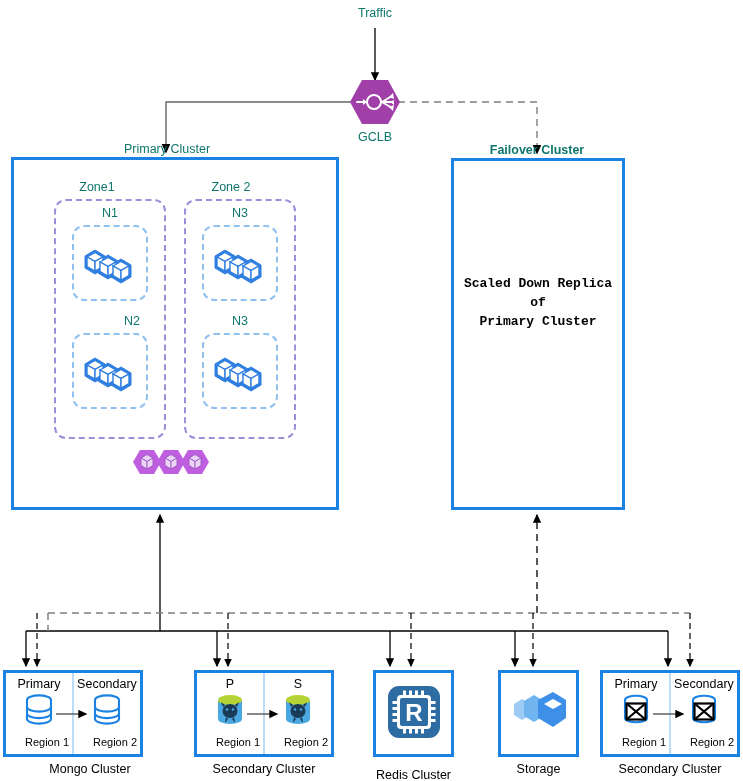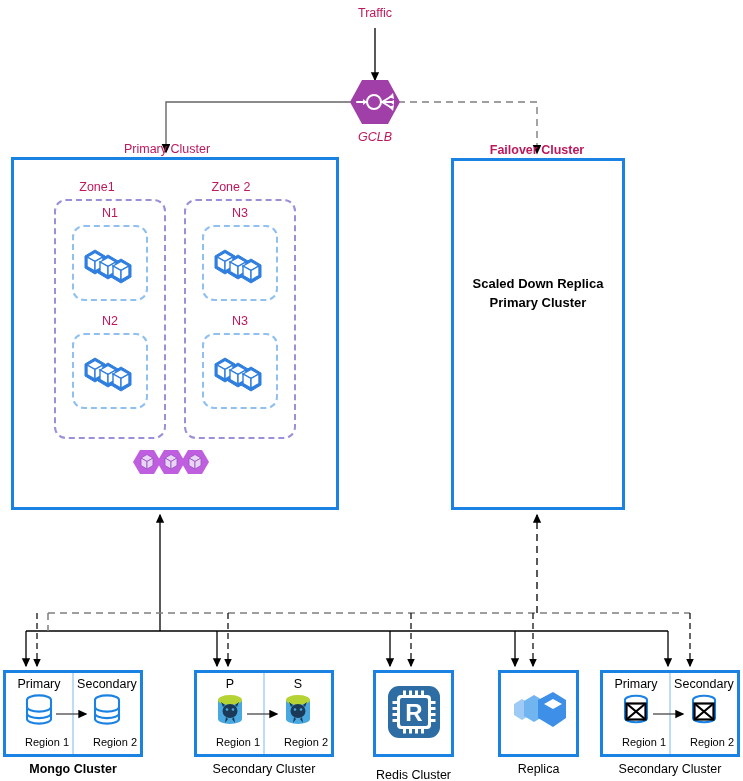--- a/index.html
+++ b/index.html
@@ -17,21 +17,21 @@
     width: 743px;
     height: 781px;
     background: #ffffff;
     overflow: hidden;
   }
   
   .lbl {
     position: absolute;
     font-size: 12.5px;
     line-height: 1.15;
-    color: #be185d;
+    color: #0f766e;
     white-space: nowrap;
     text-align: center;
   }
   .svg-layer {
     position: absolute;
     left: 0; top: 0;
     width: 743px;
     height: 781px;
     pointer-events: none;
   }
@@ -156,21 +156,21 @@
         <line x1="33" y1="24" x2="44" y2="24"></line>
         <line x1="33" y1="24" x2="43" y2="30"></line>
       </g>
       <g fill="#ffffff" stroke="none">
         <polygon points="44,15 45,21 40,19"></polygon>
         <polygon points="45,22 45,27 41,24"></polygon>
         <polygon points="40,29 45,27 44,33"></polygon>
       </g>
     </svg>
   </div>
-  <div class="lbl" style="left:352px; top:130px; width:46px;font-style:italic;">GCLB</div>
+  <div class="lbl" style="left:352px; top:130px; width:46px;">GCLB</div>
 
   <div class="lbl" style="left:112px; top:142px; width:110px;">Primary Cluster</div>
 
   <div class="cluster-box" style="left:11px; top:157px; width:328px; height:353px;">
 
     <div class="lbl" style="left:48px; top:20px; width:70px;">Zone1</div>
     <div class="zone-box" style="left:40px; top:39px; width:112px; height:240px;"></div>
 
     <div class="lbl" style="left:66px; top:46px; width:60px;">N1</div>
     <div class="node-box" style="left:58px; top:65px; width:76px; height:76px;">
@@ -187,21 +187,21 @@
           <polygon points="19,22 27,17.5 35,22 27,26.5"></polygon>
           <polygon points="19,22 27,26.5 27,36 19,31.5"></polygon>
           <polygon points="35,22 35,31.5 27,36 27,26.5"></polygon>
           <polygon points="32,26 40,21.5 48,26 40,30.5"></polygon>
           <polygon points="32,26 40,30.5 40,40 32,35.5"></polygon>
           <polygon points="48,26 48,35.5 40,40 40,30.5"></polygon>
         </g>
       </svg>
     </div>
 
-    <div class="lbl" style="left:66px; top:154px; width:60px;">N2</div>
+    <div class="lbl" style="left:66px; top:154px; width:60px;text-align:right;">N2</div>
     <div class="node-box" style="left:58px; top:173px; width:76px; height:76px;">
       <svg class="icon-center" width="58" height="46" viewBox="0 0 58 46">
         <g fill="#2f7fe0" stroke="#2f7fe0" stroke-width="1">
           <polygon points="4,16 14,10 24,16 24,28 14,34 4,28"></polygon>
           <polygon points="17,21 27,15 37,21 37,33 27,39 17,33"></polygon>
           <polygon points="30,25 40,19 50,25 50,37 40,43 30,37"></polygon>
         </g>
         <g fill="#ffffff" stroke="#2f7fe0" stroke-width="1.4">
           <polygon points="6,17 14,12.5 22,17 14,21.5"></polygon>
           <polygon points="6,17 14,21.5 14,31 6,26.5"></polygon>
@@ -280,24 +280,25 @@
           <polygon points="56,10 62,6.5 68,10 62,13.5"></polygon>
           <polygon points="56,10 62,13.5 62,21 56,17.5"></polygon>
           <polygon points="68,10 68,17.5 62,21 62,13.5"></polygon>
         </g>
       </svg>
     </div>
   </div>
 
   <div class="lbl" style="left:483px; top:143px; width:108px;font-weight:bold;">Failover Cluster</div>
 
-  <div class="cluster-box" style="left:451px; top:158px; width:174px; height:352px;">
+  <div class="cluster-box" style="left:451px; top:158px; width:174px; height:352px;font-family:Liberation Mono, monospace;">
     <div style="position:absolute; left:0; right:0; top:114px; text-align:center;
                 font-size:13px; font-weight:bold; line-height:1.45;">
       <div>Scaled Down Replica</div>
+      <div>of</div>
       <div>Primary Cluster</div>
     </div>
   </div>
 
   <div class="db-box" style="left:3px; top:670px; width:140px; height:87px;">
     <div class="db-cell split">
       <div class="db-cell-top">Primary</div>
       <div class="db-icon-wrap" style="margin-top:-2px;">
         <svg width="36" height="34" viewBox="0 0 36 34">
           <g fill="#ffffff" stroke="#1a82e2" stroke-width="2.1">
@@ -326,21 +327,21 @@
     </div>
     <svg style="position:absolute; left:0; top:0; width:140px; height:87px; pointer-events:none;" viewBox="0 0 140 87">
       <defs>
         <marker id="arrMongo" markerWidth="9" markerHeight="9" refX="5.5" refY="3" orient="auto">
           <path d="M0,0 L6.5,3 L0,6 z" fill="#000000"></path>
         </marker>
       </defs>
       <line x1="50" y1="41" x2="80" y2="41" stroke="#555555" stroke-width="1.4" marker-end="url(#arrMongo)"></line>
     </svg>
   </div>
-  <div class="db-caption" style="left:3px; top:762px; width:140px;font-weight:bold;">Mongo Cluster</div>
+  <div class="db-caption" style="left:20px; top:762px; width:140px;">Mongo Cluster</div>
 
   <div class="db-box" style="left:194px; top:670px; width:140px; height:87px;">
     <div class="db-cell split">
       <div class="db-cell-top">P</div>
       <div class="db-icon-wrap" style="margin-top:-2px;">
         <svg width="36" height="36" viewBox="0 0 36 36">
           <path d="M6,8 L6,27 A12,5 0 0 0 30,27 L30,8 z" fill="#4aa8e0"></path>
           <ellipse cx="18" cy="8" rx="12" ry="5" fill="#b5d334"></ellipse>
           <g fill="#1b3a57">
             <ellipse cx="18" cy="19" rx="7.5" ry="7"></ellipse>
@@ -432,21 +433,21 @@
             <polygon points="14,13 24,7 34,13 34,28 24,34 14,28"></polygon>
           </g>
           <g fill="#3d8fe8">
             <polygon points="28,12 43,4 56,12 56,30 43,39 28,30"></polygon>
           </g>
           <polygon points="34,16 43,11 52,16 43,21" fill="#ffffff"></polygon>
         </svg>
       </div>
     </div>
   </div>
-  <div class="db-caption" style="left:488px; top:762px; width:101px;">Replica</div>
+  <div class="db-caption" style="left:488px; top:762px; width:101px;">Storage</div>
 
   <div class="db-box" style="left:600px; top:670px; width:140px; height:87px;">
     <div class="db-cell split">
       <div class="db-cell-top">Primary</div>
       <div class="db-icon-wrap" style="margin-top:-2px;">
         <svg width="36" height="34" viewBox="0 0 36 34">
           <g fill="#ffffff" stroke="#1a82e2" stroke-width="2.1">
             <ellipse cx="18" cy="7" rx="11" ry="4.2"></ellipse>
             <path d="M7,7 L7,25 A11,4.2 0 0 0 29,25 L29,7"></path>
           </g>

